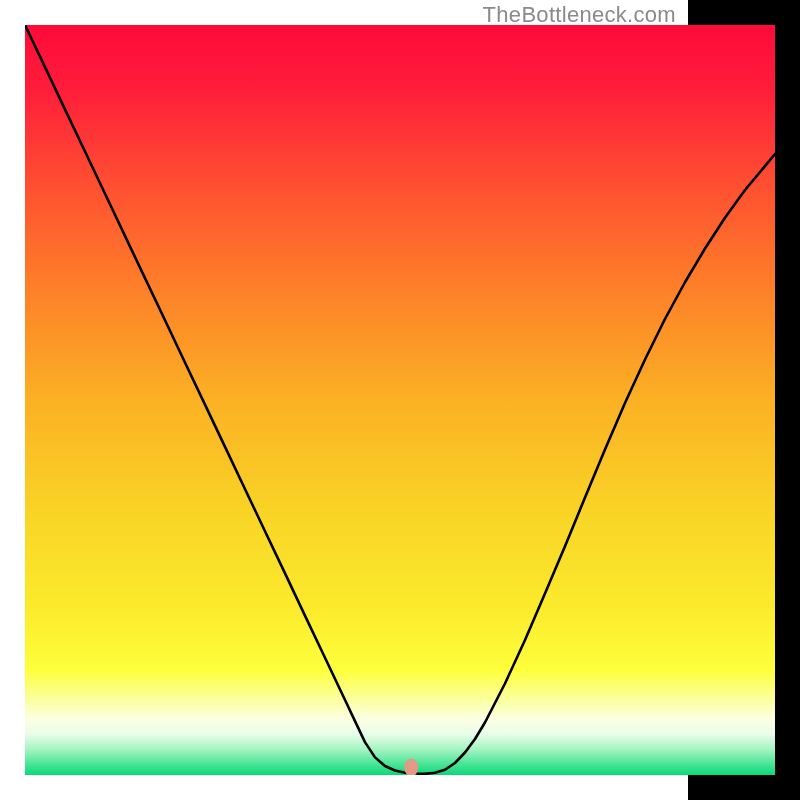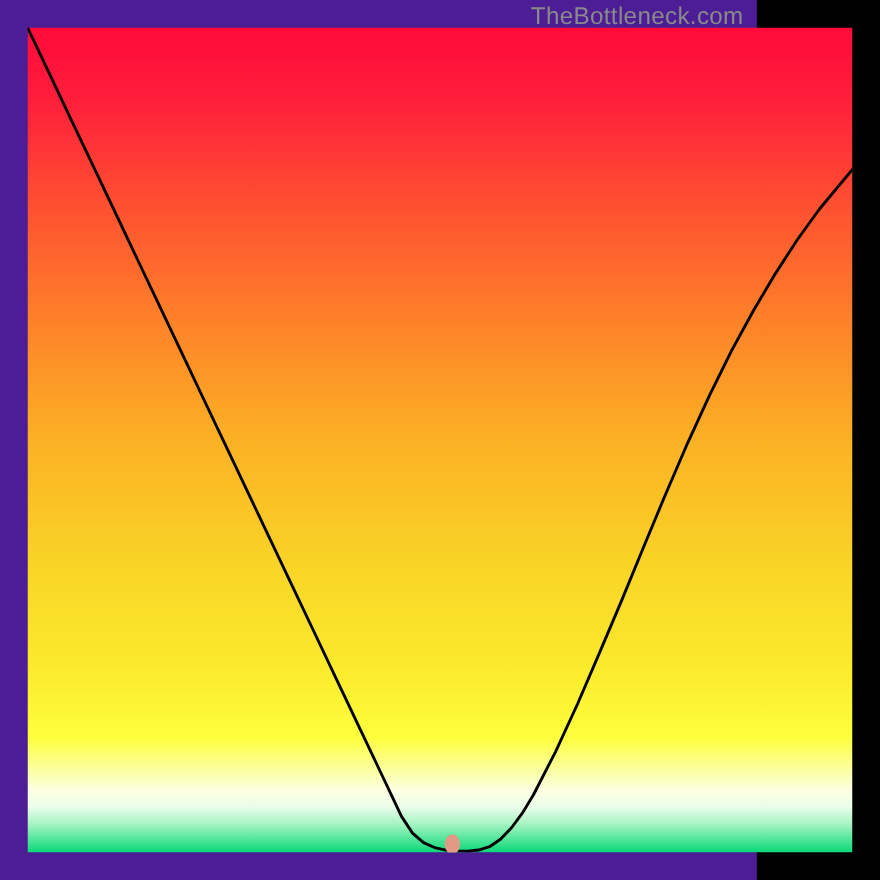--- a/index.html
+++ b/index.html
@@ -8,21 +8,21 @@
     width: 800px;
     height: 800px;
     background: #000;
     overflow: hidden;
     font-family: Arial, Helvetica, sans-serif;
   }
   .frame {
     position: absolute;
     left: 0; top: 0;
     width: 688px; height: 800px;
-    background: #4c1d95;
+    background: #ffffff;
   }
   svg.chart {
     position: absolute;
     left: 25px;
     top: 25px;
     width: 750px;
     height: 750px;
     display: block;
   }
   .watermark {

